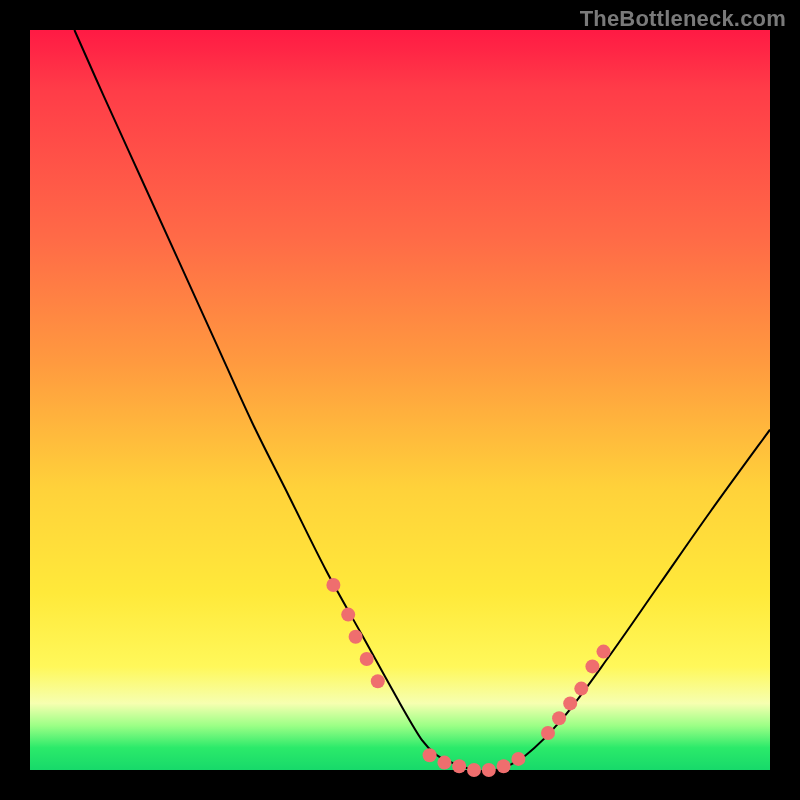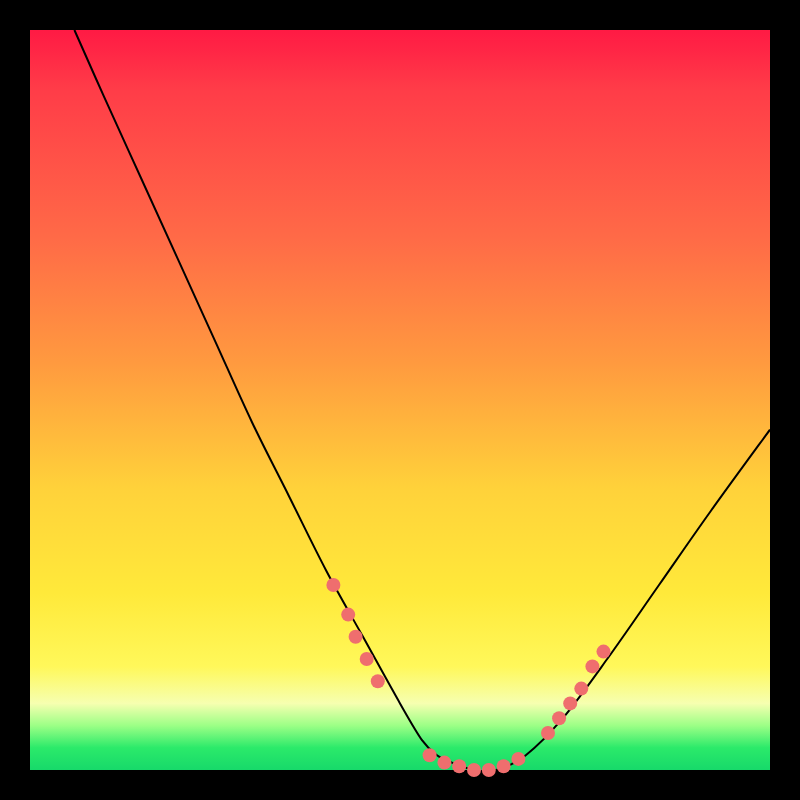--- a/index.html
+++ b/index.html
@@ -67,20 +67,21 @@
   .dot {
     fill: #ef6e6e;
     stroke: none;
   }
 </style>
 </head>
 <body>
 
 <div class="frame">
 
+  <div class="watermark">TheBottleneck.com</div>
 
   <div class="plot-area">
     <svg class="curve" viewBox="0 0 740 740" preserveAspectRatio="none">
       <path id="curve-path" class="curve-path" d="M 44.4 0 C 49.33333333333333 11.100000000000003, 62.9 41.93333333333335, 74 66.60000000000002 C 85.1 91.2666666666667, 98.66666666666667 120.86666666666666, 111 148 C 123.33333333333333 175.13333333333333, 135.66666666666666 202.2666666666667, 148 229.40000000000003 C 160.33333333333334 256.53333333333336, 172.66666666666666 283.6666666666667, 185 310.8 C 197.33333333333334 337.93333333333334, 209.66666666666666 366.30000000000007, 222 392.20000000000005 C 234.33333333333334 418.1, 246.66666666666666 441.5333333333333, 259 466.2 C 271.3333333333333 490.8666666666667, 283.6666666666667 516.7666666666668, 296 540.2 C 308.3333333333333 563.6333333333333, 320.6666666666667 584.5999999999999, 333 606.8 C 345.3333333333333 629, 360.1333333333333 656.1333333333333, 370 673.4 C 379.8666666666667 690.6666666666666, 386.03333333333336 701.7666666666667, 392.20000000000005 710.4 C 398.36666666666673 719.0333333333333, 402.0666666666667 721.5, 407.00000000000006 725.2 C 411.9333333333334 728.9000000000001, 415.6333333333333 730.1333333333333, 421.79999999999995 732.6 C 427.9666666666666 735.0666666666667, 436.6 738.7666666666667, 444 740 C 451.4 741.2333333333333, 457.56666666666666 742.4666666666667, 466.2 740 C 474.8333333333333 737.5333333333333, 484.70000000000005 733.8333333333334, 495.8 725.2 C 506.9 716.5666666666667, 519.2333333333332 704.2333333333333, 532.8 688.2 C 546.3666666666667 672.1666666666667, 561.1666666666667 651.2, 577.2 629 C 593.2333333333333 606.8, 611.7333333333333 579.6666666666666, 629 555 C 646.2666666666667 530.3333333333334, 662.3000000000001 506.9, 680.8000000000001 481 C 699.3000000000001 455.1, 730.1333333333333 413.16666666666663, 740 399.59999999999997"></path>
       <g id="marker-group">
           <circle cx="303.4" cy="555" r="7" class="dot"></circle>
           <circle cx="318.2" cy="584.6" r="7" class="dot"></circle>
           <circle cx="325.6" cy="606.8" r="7" class="dot"></circle>
           <circle cx="336.7" cy="629" r="7" class="dot"></circle>
           <circle cx="347.79999999999995" cy="651.2" r="7" class="dot"></circle>

